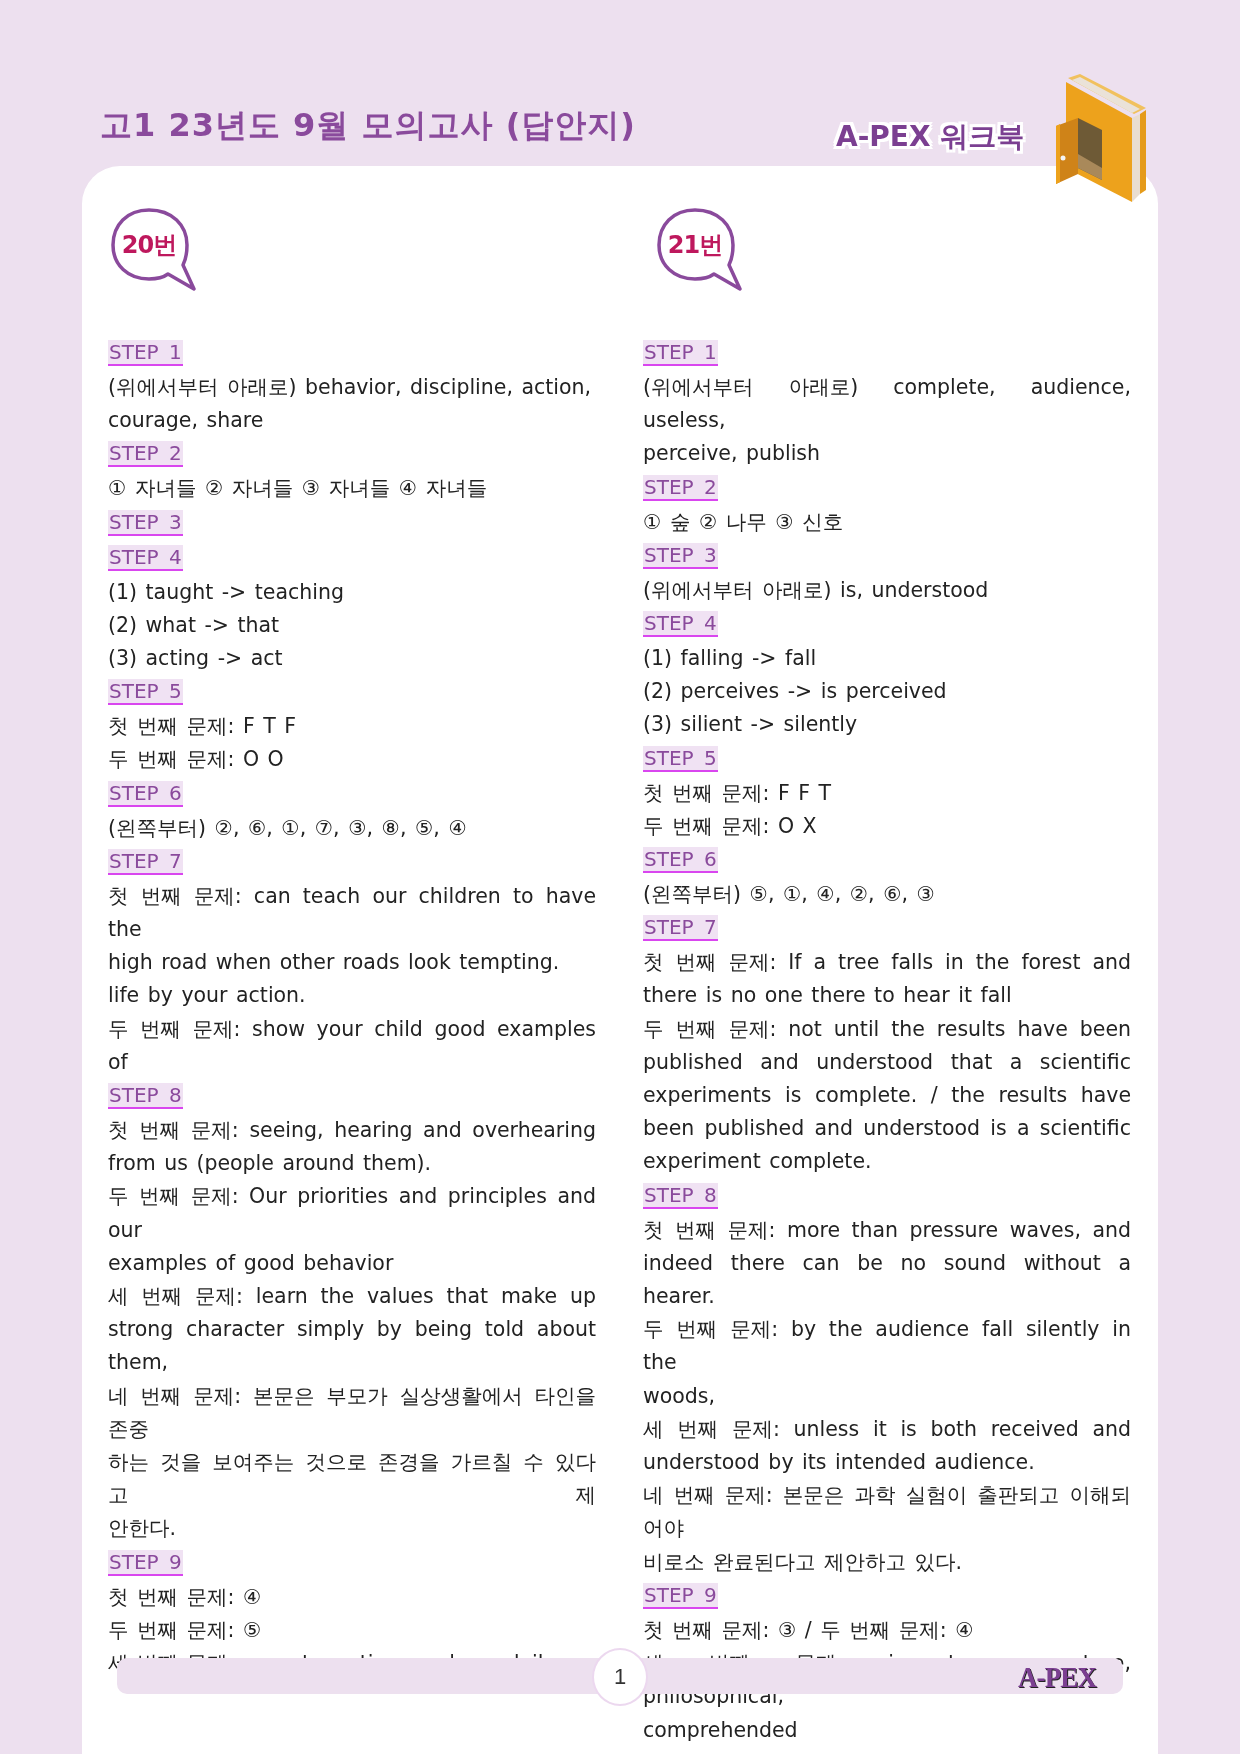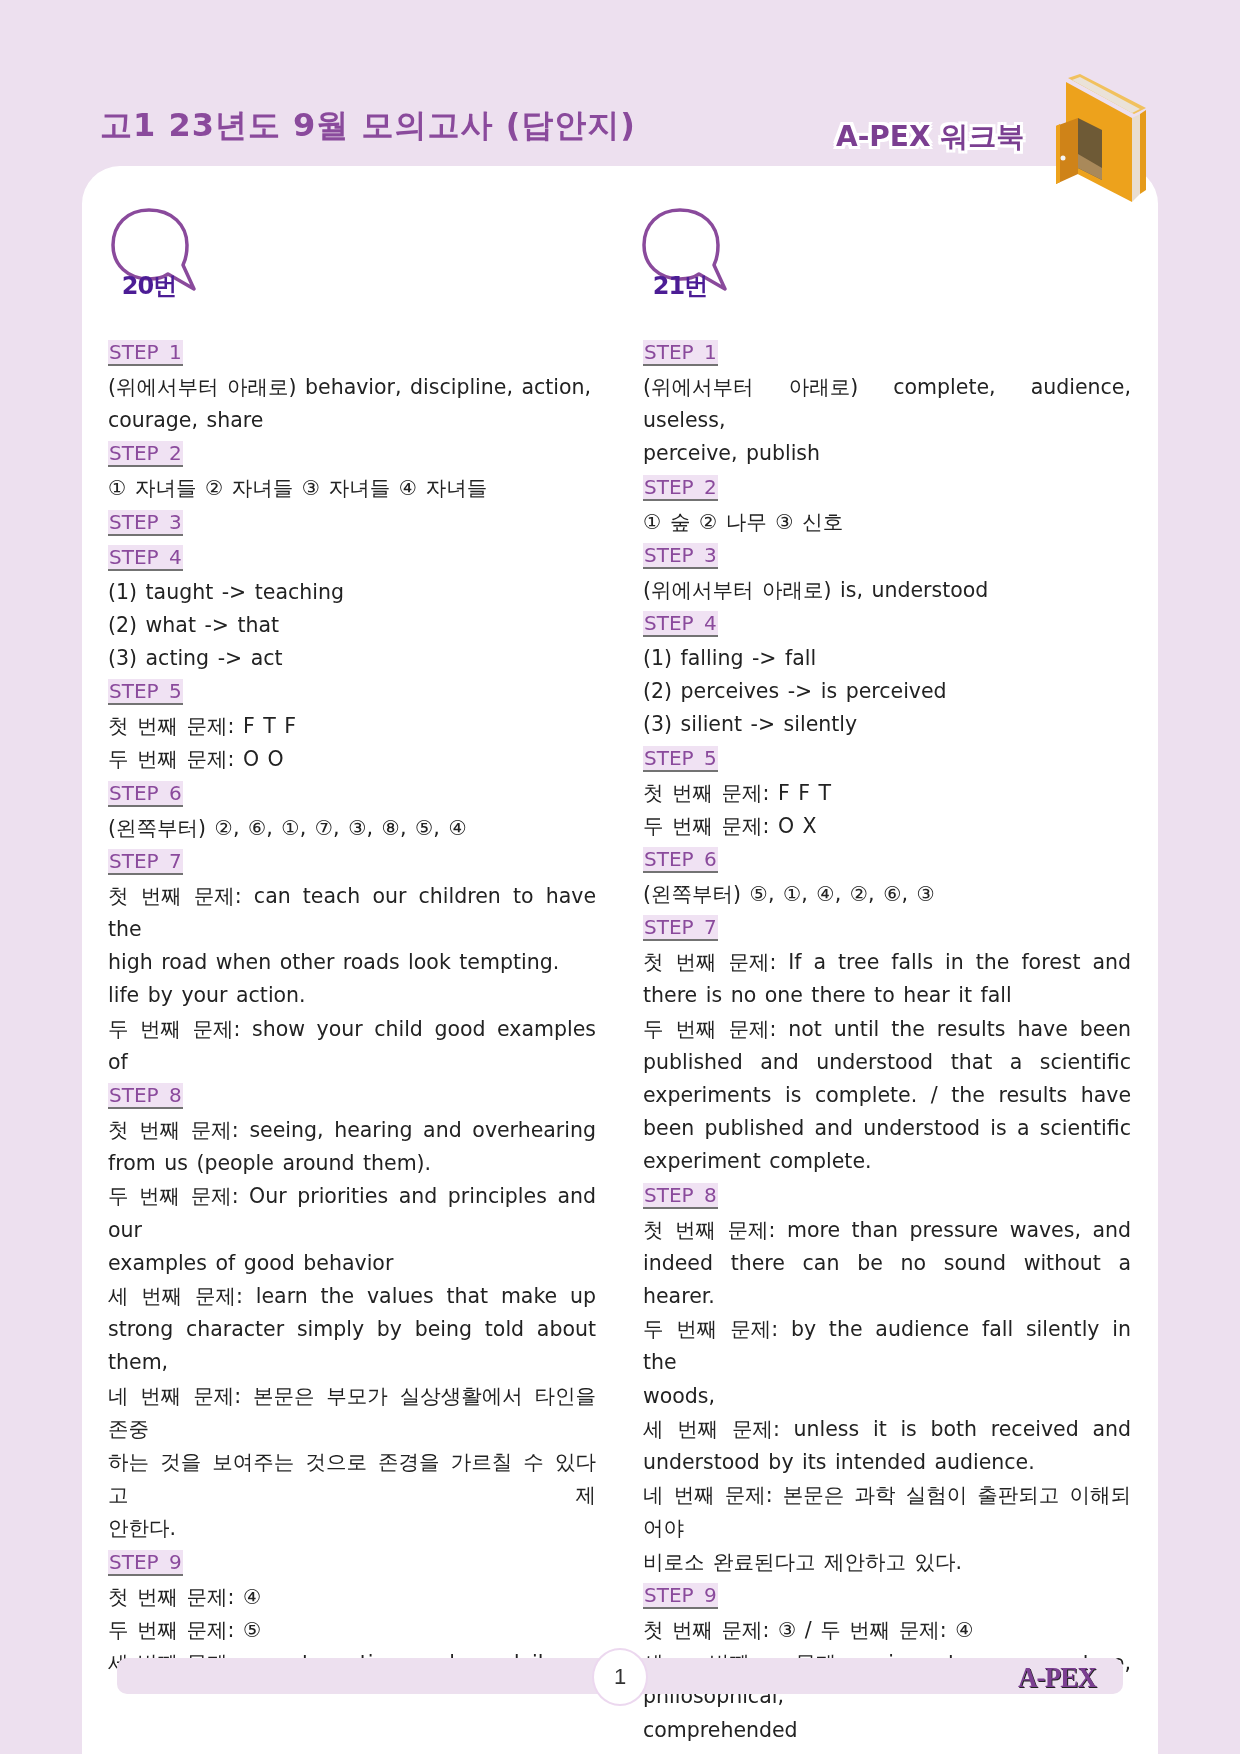--- a/index.html
+++ b/index.html
@@ -57,38 +57,37 @@
       height: 90px;
     }
     .bubble .bubble-label {
       position: absolute;
       left: 0; top: 22px;
       width: 78px;
       text-align: center;
       font-family: "DejaVu Sans", sans-serif;
       font-weight: bold;
       font-size: 24px;
-      color: #4c1d95;
+      color: #be185d;
       letter-spacing: -1px;
-      margin-top: 41px;
     }
     .column {
       position: absolute;
       top: 336px;
       width: 488px;
       font-size: 20.5px;
       line-height: 33.2px;
     }
     .col-left { left: 108px; }
     .col-right { left: 643px; }
     .step-label {
       display: inline-block;
       background: #f0e2f3;
       color: #8a4a9c;
-      border-bottom: 2px solid #737373;
+      border-bottom: 2px solid #d946ef;
       line-height: 24px;
       padding: 0 1px;
       margin: 4px 0 5px 0;
       font-size: 20px;
       word-spacing: 4px;
       height: 26px;
       vertical-align: top;
     }
     .step-block { display: block; }
     .line {
@@ -162,21 +161,21 @@
   <circle cx="13" cy="84" r="2.5" fill="#f4f4f4"></circle>
 </svg>
 
 <div class="bubble" style="left:110px; top:207px;">
   <svg width="90" height="90" viewBox="0 0 90 90">
     <path d="M39,3 C17,3 3,18 3,38 C3,58 18,72 39,72 C48,72 54,70 58,67 L84,82 L73,58 C76,52 77,45 77,38 C77,18 62,3 39,3 Z" fill="#fff" stroke="#8a4a9c" stroke-width="3.5" stroke-linejoin="round"></path>
   </svg>
   <div class="bubble-label">20번</div>
 </div>
 
-<div class="bubble" style="left:641px; top:207px;">
+<div class="bubble" style="left:656px; top:207px;">
   <svg width="90" height="90" viewBox="0 0 90 90">
     <path d="M39,3 C17,3 3,18 3,38 C3,58 18,72 39,72 C48,72 54,70 58,67 L84,82 L73,58 C76,52 77,45 77,38 C77,18 62,3 39,3 Z" fill="#fff" stroke="#8a4a9c" stroke-width="3.5" stroke-linejoin="round"></path>
   </svg>
   <div class="bubble-label">21번</div>
 </div>
 
 <div class="column col-left">
     <div class="step-block"><span class="step-label">STEP 1</span><span class="line">(위에서부터 아래로) behavior, discipline, action,</span><span class="line">courage, share</span></div>
     <div class="step-block"><span class="step-label">STEP 2</span><span class="line">① 자녀들 ② 자녀들 ③ 자녀들 ④ 자녀들</span></div>
     <div class="step-block"><span class="step-label">STEP 3</span></div>

